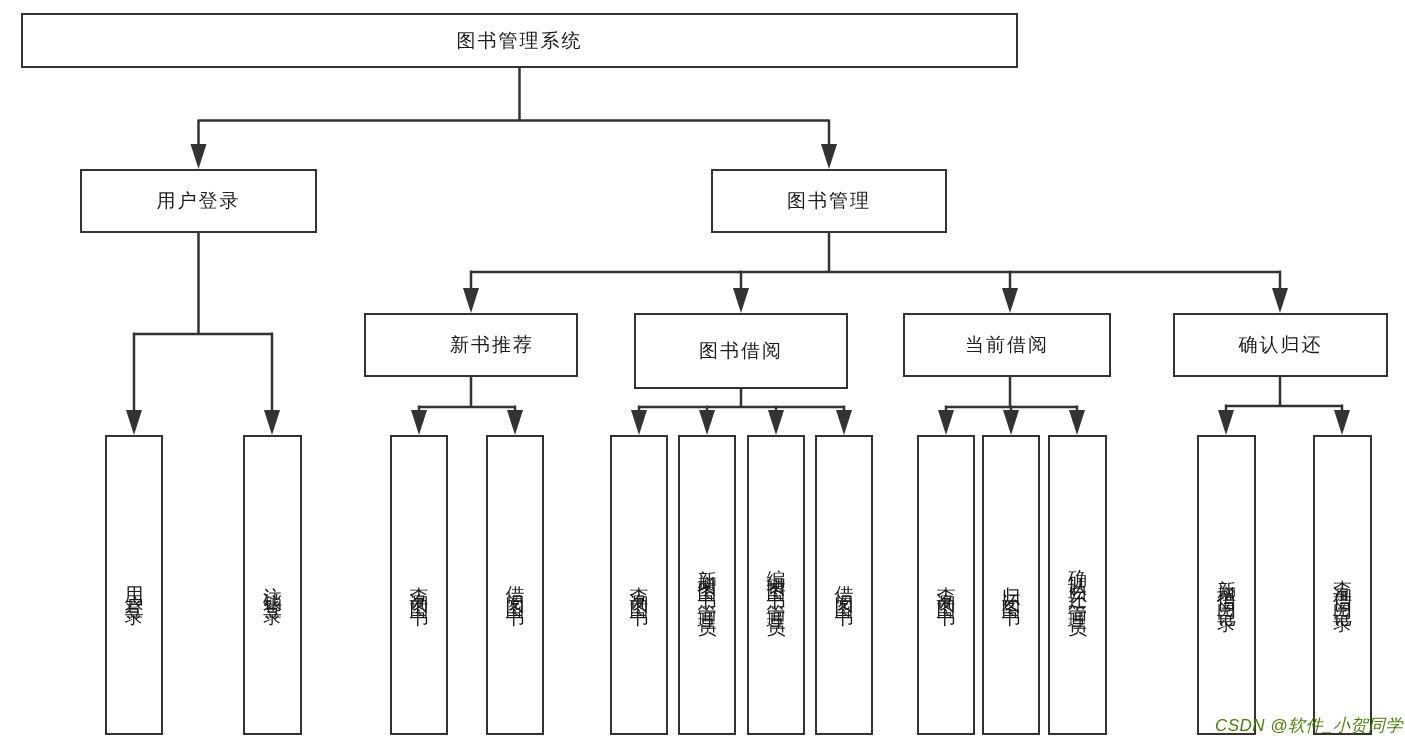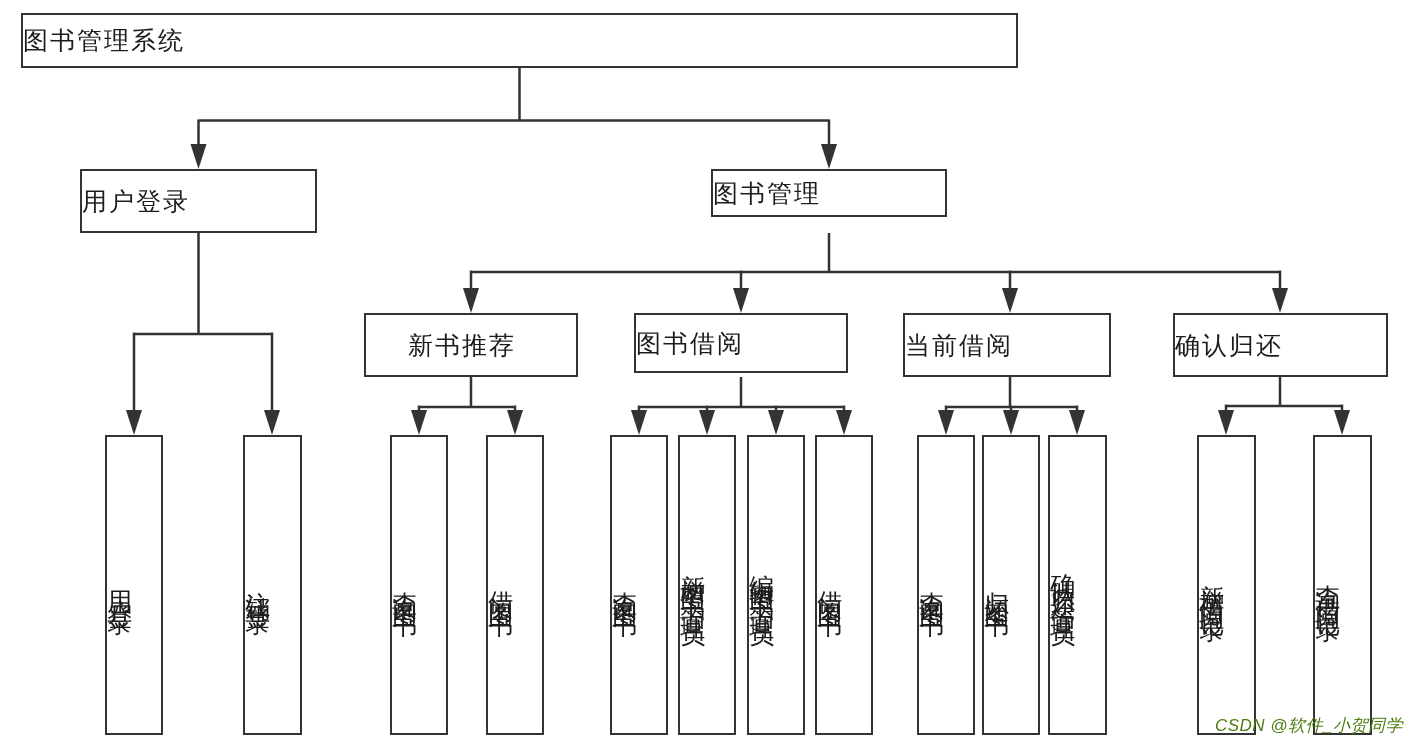--- a/index.html
+++ b/index.html
@@ -20,21 +20,22 @@
     left: 0; top: 0;
     width: 1405px; height: 747px;
   }
   .node {
     position: absolute;
     box-sizing: border-box;
     background: #ffffff;
     border: 2.5px solid #333333;
     display: flex;
     align-items: center;
-    font-size: 25px;
+    justify-content: center;
+    font-size: 19px;
     letter-spacing: 2px;
     color: #1c1c1c;
     white-space: nowrap;
     z-index: 2;
   }
   .node.leaf span {
     writing-mode: vertical-rl;
     text-orientation: mixed;
     letter-spacing: 7px;
     line-height: 1.05;
@@ -103,28 +104,28 @@
     </g>
   </svg>
 
   <div class="node" style="left:21px; top:13px; width:997px; height:55px;">
     <span>图书管理系统</span>
   </div>
 
   <div class="node" style="left:80px; top:169px; width:237px; height:64px;">
     <span>用户登录</span>
   </div>
-  <div class="node" style="left:711px; top:169px; width:236px; height:48px;">
+  <div class="node" style="left:711px; top:169px; width:236px; height:64px;">
     <span>图书管理</span>
   </div>
 
   <div class="node" style="left:364px; top:313px; width:214px; height:64px;padding-left:42px;">
     <span>新书推荐</span>
   </div>
-  <div class="node" style="left:634px; top:313px; width:214px; height:60px;">
+  <div class="node" style="left:634px; top:313px; width:214px; height:76px;">
     <span>图书借阅</span>
   </div>
   <div class="node" style="left:903px; top:313px; width:208px; height:64px;">
     <span>当前借阅</span>
   </div>
   <div class="node" style="left:1173px; top:313px; width:215px; height:64px;">
     <span>确认归还</span>
   </div>
 
   <div class="node leaf" style="left:105px; top:435px; width:58px; height:300px;">

